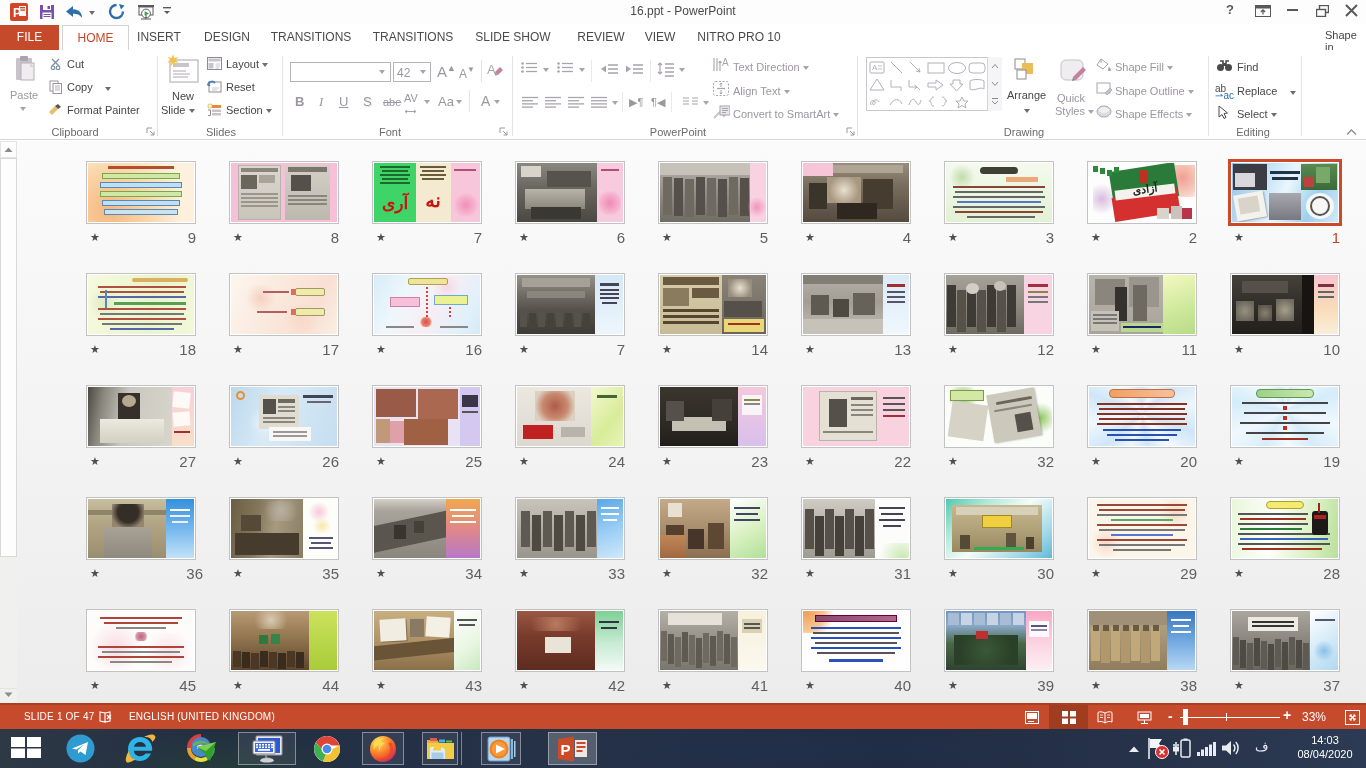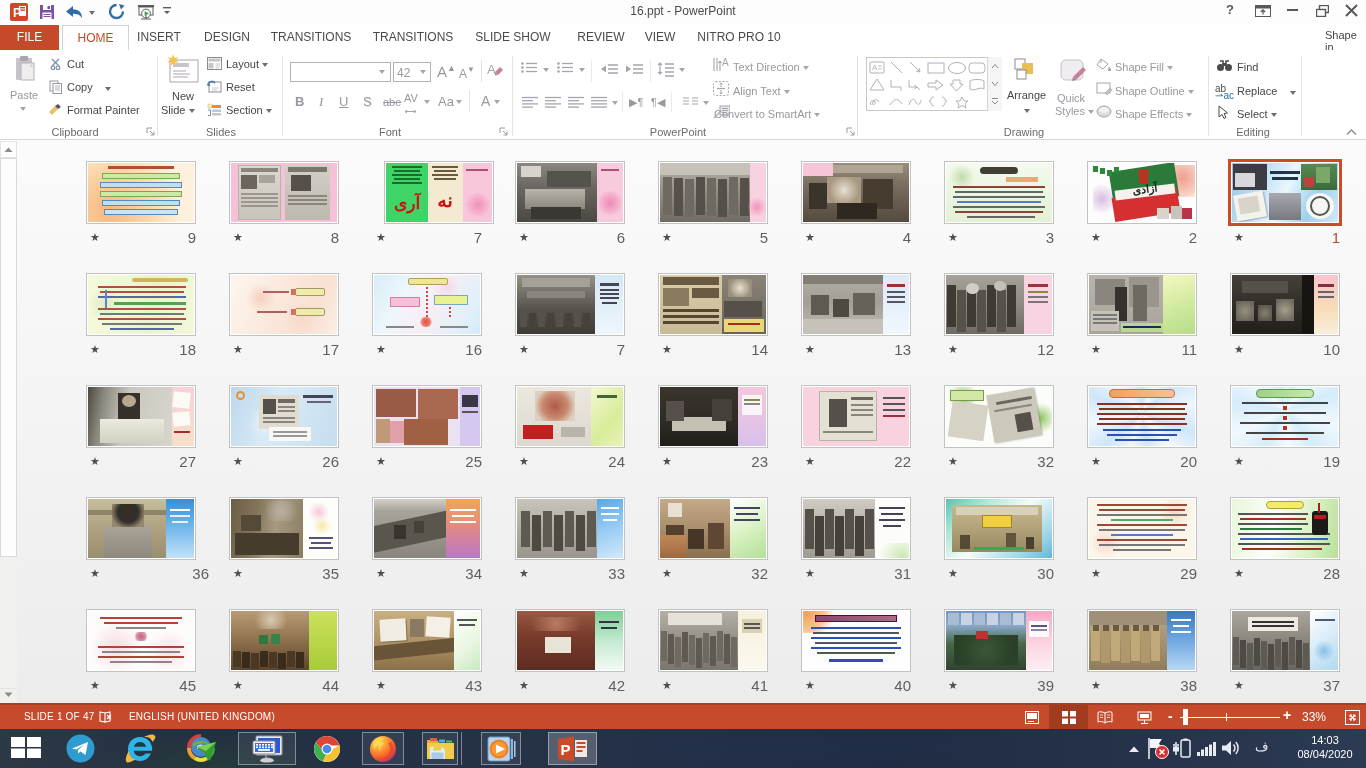--- a/index.html
+++ b/index.html
@@ -276,21 +276,21 @@
     <rect x="0.5" y="0.5" width="15" height="14" rx="2" fill="none" stroke="#a9a3ad" stroke-dasharray="2 1.5"></rect>
     <path d="M4 7.5 L12 7.5" stroke="#a9a3ad" stroke-width="1.3"></path>
     <path d="M8 6 L8 2 M6.7 3.4 L8 2 L9.3 3.4 M8 9 L8 13 M6.7 11.6 L8 13 L9.3 11.6" stroke="#a9a3ad" fill="none"></path>
   </svg>
 <div class="gtxt" style="left:733px;top:85px">Align Text <span class="dd ddg"></span></div>
 <svg class="abs" style="left:712px;top:104px" width="18" height="15">
     <path d="M2 14 L8 8 L12 12 L16 8" stroke="#c9c4cc" fill="none" stroke-width="2"></path>
     <rect x="8" y="2" width="10" height="9" fill="#e9e6eb" stroke="#a9a3ad"></rect>
     <path d="M10 4.5 L16 4.5 M10 6.5 L16 6.5 M10 8.5 L14 8.5" stroke="#a9a3ad"></path>
   </svg>
-<div class="gtxt" style="left:714px;top:108px">Convert to SmartArt <span class="dd ddg"></span></div>
+<div class="gtxt" style="left:733px;top:108px">Convert to SmartArt <span class="dd ddg"></span></div>
 <div class="abs" style="left:866px;top:57px;width:136px;height:54px;background:#fff;border:1px solid #c8c8c8"></div>
 <svg class="abs" style="left:868px;top:59px" width="118" height="50" viewBox="0 0 118 50">
     <rect x="2" y="3" width="14" height="11" rx="1" fill="none" stroke="#b5aeba"></rect>
     <text x="4" y="11" font-size="8" fill="#b5aeba">A</text>
     <path d="M10 7 L14 7 M10 10 L14 10" stroke="#b5aeba" stroke-width="0.8"></path>
     <path d="M23 3 L34 14" stroke="#b5aeba"></path>
     <path d="M42 3 L52 13 M52 13 L48 12 M52 13 L51 9" stroke="#b5aeba" fill="none"></path>
     <rect x="60" y="4" width="16" height="10" fill="none" stroke="#b5aeba"></rect>
     <ellipse cx="89" cy="9" rx="8.5" ry="5.5" fill="none" stroke="#b5aeba"></ellipse>
     <rect x="101" y="4" width="16" height="10" rx="3.5" fill="none" stroke="#b5aeba"></rect>
@@ -400,21 +400,21 @@
         <div class="ph" style="left:54px;top:2px;width:45px;height:55px;background:linear-gradient(#d4d0c8,#bcb8ae)"></div>
         <div class="ph" style="left:57px;top:4px;width:39px;height:5px;background:#7a766c;"></div>
         <div class="ph" style="left:60px;top:12px;width:20px;height:16px;background:#55514a;"></div>
         <div class="ph" style="left:57px;top:32px;width:39px;height:2px;background:#8a867c;"></div>
         <div class="ph" style="left:57px;top:36px;width:39px;height:2px;background:#8a867c;"></div>
         <div class="ph" style="left:57px;top:40px;width:39px;height:2px;background:#8a867c;"></div>
       </div>
     </div>
 <div class="num" style="left:229px;top:88px;color:#5f5f5f">8</div>
 <div class="star" style="left:233px;top:90px">★</div>
-<div class="thumb" style="left:384px;top:20px">
+<div class="thumb" style="left:372px;top:20px">
       <div class="tc">
         <div class="ph" style="left:0px;top:0px;width:42px;height:59px;background:#3fd468"></div>
         <div class="ph" style="left:6px;top:3px;width:30px;height:2px;background:#1a6a2a;"></div>
         <div class="ph" style="left:8px;top:7px;width:26px;height:2px;background:#1a6a2a;"></div>
         <div class="ph" style="left:6px;top:11px;width:30px;height:2px;background:#1a6a2a;"></div>
         <div class="ph" style="left:8px;top:15px;width:26px;height:2px;background:#1a6a2a;"></div>
         <div class="ph" style="left:6px;top:19px;width:30px;height:2px;background:#1a6a2a;"></div>
         <div class="ph" style="left:3px;top:30px;width:36px;height:24px;color:#c11;font-weight:bold;font-size:17px;text-align:center">آری</div>
         <div class="ph" style="left:42px;top:0px;width:35px;height:59px;background:#f4ead2"></div>
         <div class="ph" style="left:46px;top:3px;width:26px;height:2px;background:#6a5a3a;"></div>
@@ -840,21 +840,21 @@
         <div class="ph" style="left:0px;top:0px;width:78px;height:59px;background:linear-gradient(#c6be9e 0%,#b2a684 40%,#9a8e70 100%)"></div>
         <div class="ph" style="left:0px;top:11px;width:78px;height:5px;background:#8e8468;"></div>
         <div class="ph" style="left:24px;top:5px;width:32px;height:24px;background:radial-gradient(ellipse at 50% 35%,#332e28 0%,#332e28 45%,#96866e 75%)"></div>
         <div class="ph" style="left:16px;top:28px;width:48px;height:31px;background:linear-gradient(#a8a396,#8e897c)"></div>
         <div class="ph" style="left:78px;top:0px;width:28px;height:59px;background:linear-gradient(#3390dc 0%,#7cbcee 55%,#c2e2f8 100%)"></div>
         <div class="ph" style="left:82px;top:10px;width:20px;height:1.5px;background:#fff;"></div>
         <div class="ph" style="left:82px;top:16px;width:20px;height:1.5px;background:#eef;"></div>
         <div class="ph" style="left:84px;top:22px;width:16px;height:1.5px;background:#eef;"></div>
       </div>
     </div>
-<div class="num" style="left:99px;top:424px;color:#5f5f5f">36</div>
+<div class="num" style="left:93px;top:424px;color:#5f5f5f">36</div>
 <div class="star" style="left:90px;top:426px">★</div>
 <div class="thumb" style="left:229px;top:356px">
       <div class="tc">
         <div class="ph" style="left:0px;top:0px;width:72px;height:59px;background:linear-gradient(100deg,#6a5e46 0%,#84765a 35%,#a89a80 60%,#8a7c62 100%)"></div>
         <div class="ph" style="left:30px;top:2px;width:40px;height:20px;background:radial-gradient(circle,#b8b0a4 0%,rgba(170,160,145,0) 75%)"></div>
         <div class="ph" style="left:4px;top:34px;width:64px;height:22px;background:#453c2e;"></div>
         <div class="ph" style="left:10px;top:16px;width:20px;height:16px;background:#554a38;"></div>
         <div class="ph" style="left:72px;top:0px;width:34px;height:59px;background:#fdfdfa"></div>
         <div class="ph" style="left:76px;top:4px;width:24px;height:18px;background:radial-gradient(circle,#f8c8d8 0%,rgba(250,210,225,0) 70%)"></div>
         <div class="ph" style="left:80px;top:20px;width:22px;height:14px;background:radial-gradient(circle,#f8e8a8 0%,rgba(250,235,180,0) 70%)"></div>

